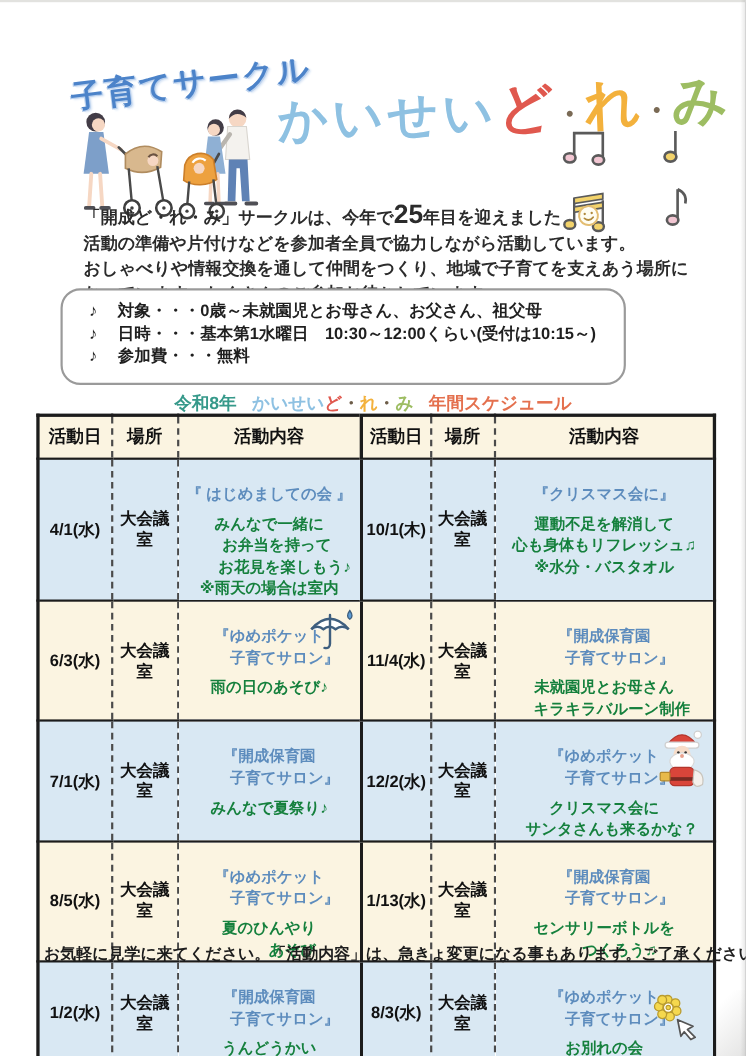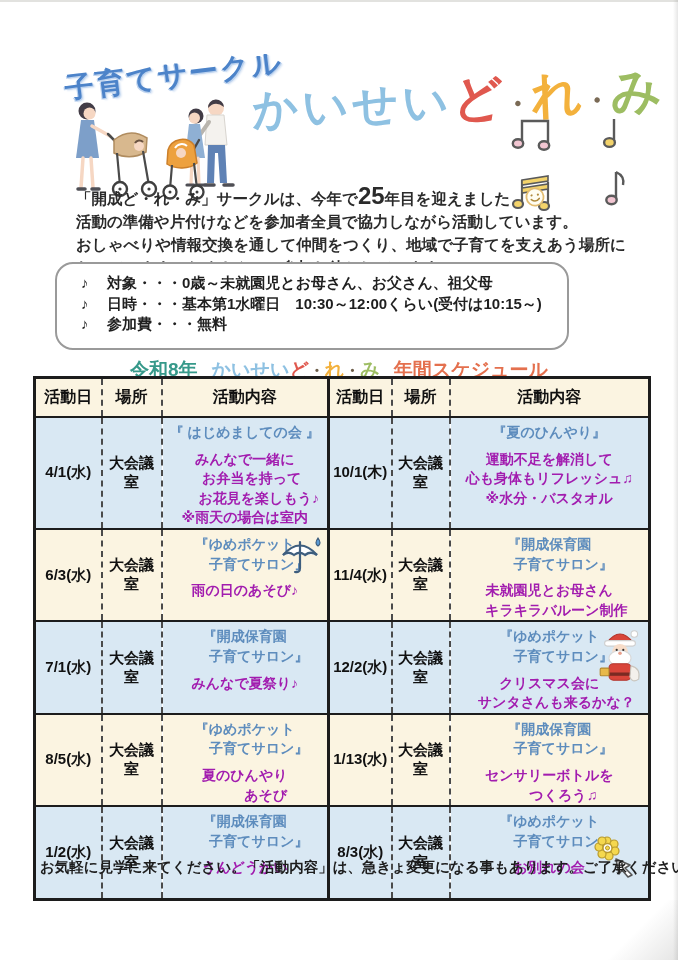--- a/index.html
+++ b/index.html
@@ -40,21 +40,21 @@
     position:absolute;left:55px;top:262px;width:514px;height:88px;
     border:2px solid #9a9a9a;border-radius:18px;background:#fff;
     padding:9px 0 0 24px;box-sizing:border-box;
   }
   .info-line{font-size:15px;font-weight:700;color:#1f1f1f;line-height:20.5px;white-space:nowrap;}
   .info-line .bullet{display:inline-block;width:26px;font-size:15px;}
 
   
   .sched-title{position:absolute;left:0;top:357px;width:678px;text-align:center;
     font-weight:800;white-space:nowrap;}
-  .sched-title span{font-size:19px;}
+  .sched-title span{font-size:16px;}
   .sched-title .s-year{color:var(--heading-teal);margin-right:14px;}
   .sched-title .t-blue{color:var(--title-lightblue);}
   .sched-title .t-red{color:var(--title-red);}
   .sched-title .t-yellow{color:var(--title-yellow);}
   .sched-title .t-green{color:var(--title-green);}
   .sched-title .t-dot{color:#6d5d49;font-size:16px;}
   .sched-title .s-suffix{color:var(--heading-orange);margin-left:14px;}
 
   
   table.sched{
@@ -67,22 +67,22 @@
   table.sched .dash{border-left:2px dashed #4a4a4a;}
   table.sched .sep{border-left:3px solid #1c1c1c;}
   table.sched th{height:37px;font-size:16px;font-weight:800;color:#111;background:var(--row-cream);}
   tr.bg-a td{background:var(--row-blue);}
   tr.bg-b td{background:var(--row-cream);}
   tr.h1 td{height:96px;} tr.h2 td{height:79px;} tr.h3 td{height:83px;}
   tr.h4 td{height:81px;} tr.h5 td{height:91px;}
   td.date,td.place{text-align:center;vertical-align:middle;font-size:15px;font-weight:700;color:#111;}
   td.content{position:relative;vertical-align:top;text-align:center;}
   .ttl{white-space:pre-line;font-size:14px;font-weight:800;color:var(--accent-blue);
-    line-height:1.4;padding-top:5px;}
-  .bdy{white-space:pre-line;font-size:14px;font-weight:700;color:#a21caf;line-height:1.4;margin-top:7px;}
+    line-height:1.4;padding-top:22px;}
+  .bdy{white-space:pre-line;font-size:14px;font-weight:700;color:#15803d;line-height:1.4;margin-top:7px;}
   .cell-icon{position:absolute;}
   .icon-umbrella{right:2px;top:4px;}
   .icon-santa{right:6px;top:6px;}
   .icon-flower{right:8px;top:28px;}
 
   .footer{position:absolute;left:40px;top:858px;font-size:14.5px;font-weight:700;color:#1d1d1d;white-space:nowrap;}
 </style>
 </head>
 <body>
 
@@ -212,21 +212,21 @@
         <td class="content dash">
           <div class="ttl">『 はじめましての会 』</div>
           <div class="bdy">みんなで一緒に
 　お弁当を持って
 　　お花見を楽しもう♪
 ※雨天の場合は室内</div>
         </td>
         <td class="date sep">10/1(木)</td>
         <td class="place dash">大会議室</td>
         <td class="content dash">
-          <div class="ttl">『夏のひんやり』</div>
+          <div class="ttl">『クリスマス会に』</div>
           <div class="bdy">運動不足を解消して
 心も身体もリフレッシュ♫
 ※水分・バスタオル</div>
         </td>
       </tr>
       <tr class="bg-b h2">
         <td class="date">6/3(水)</td>
         <td class="place dash">大会議室</td>
         <td class="content dash">
           <div class="ttl">『ゆめポケット

